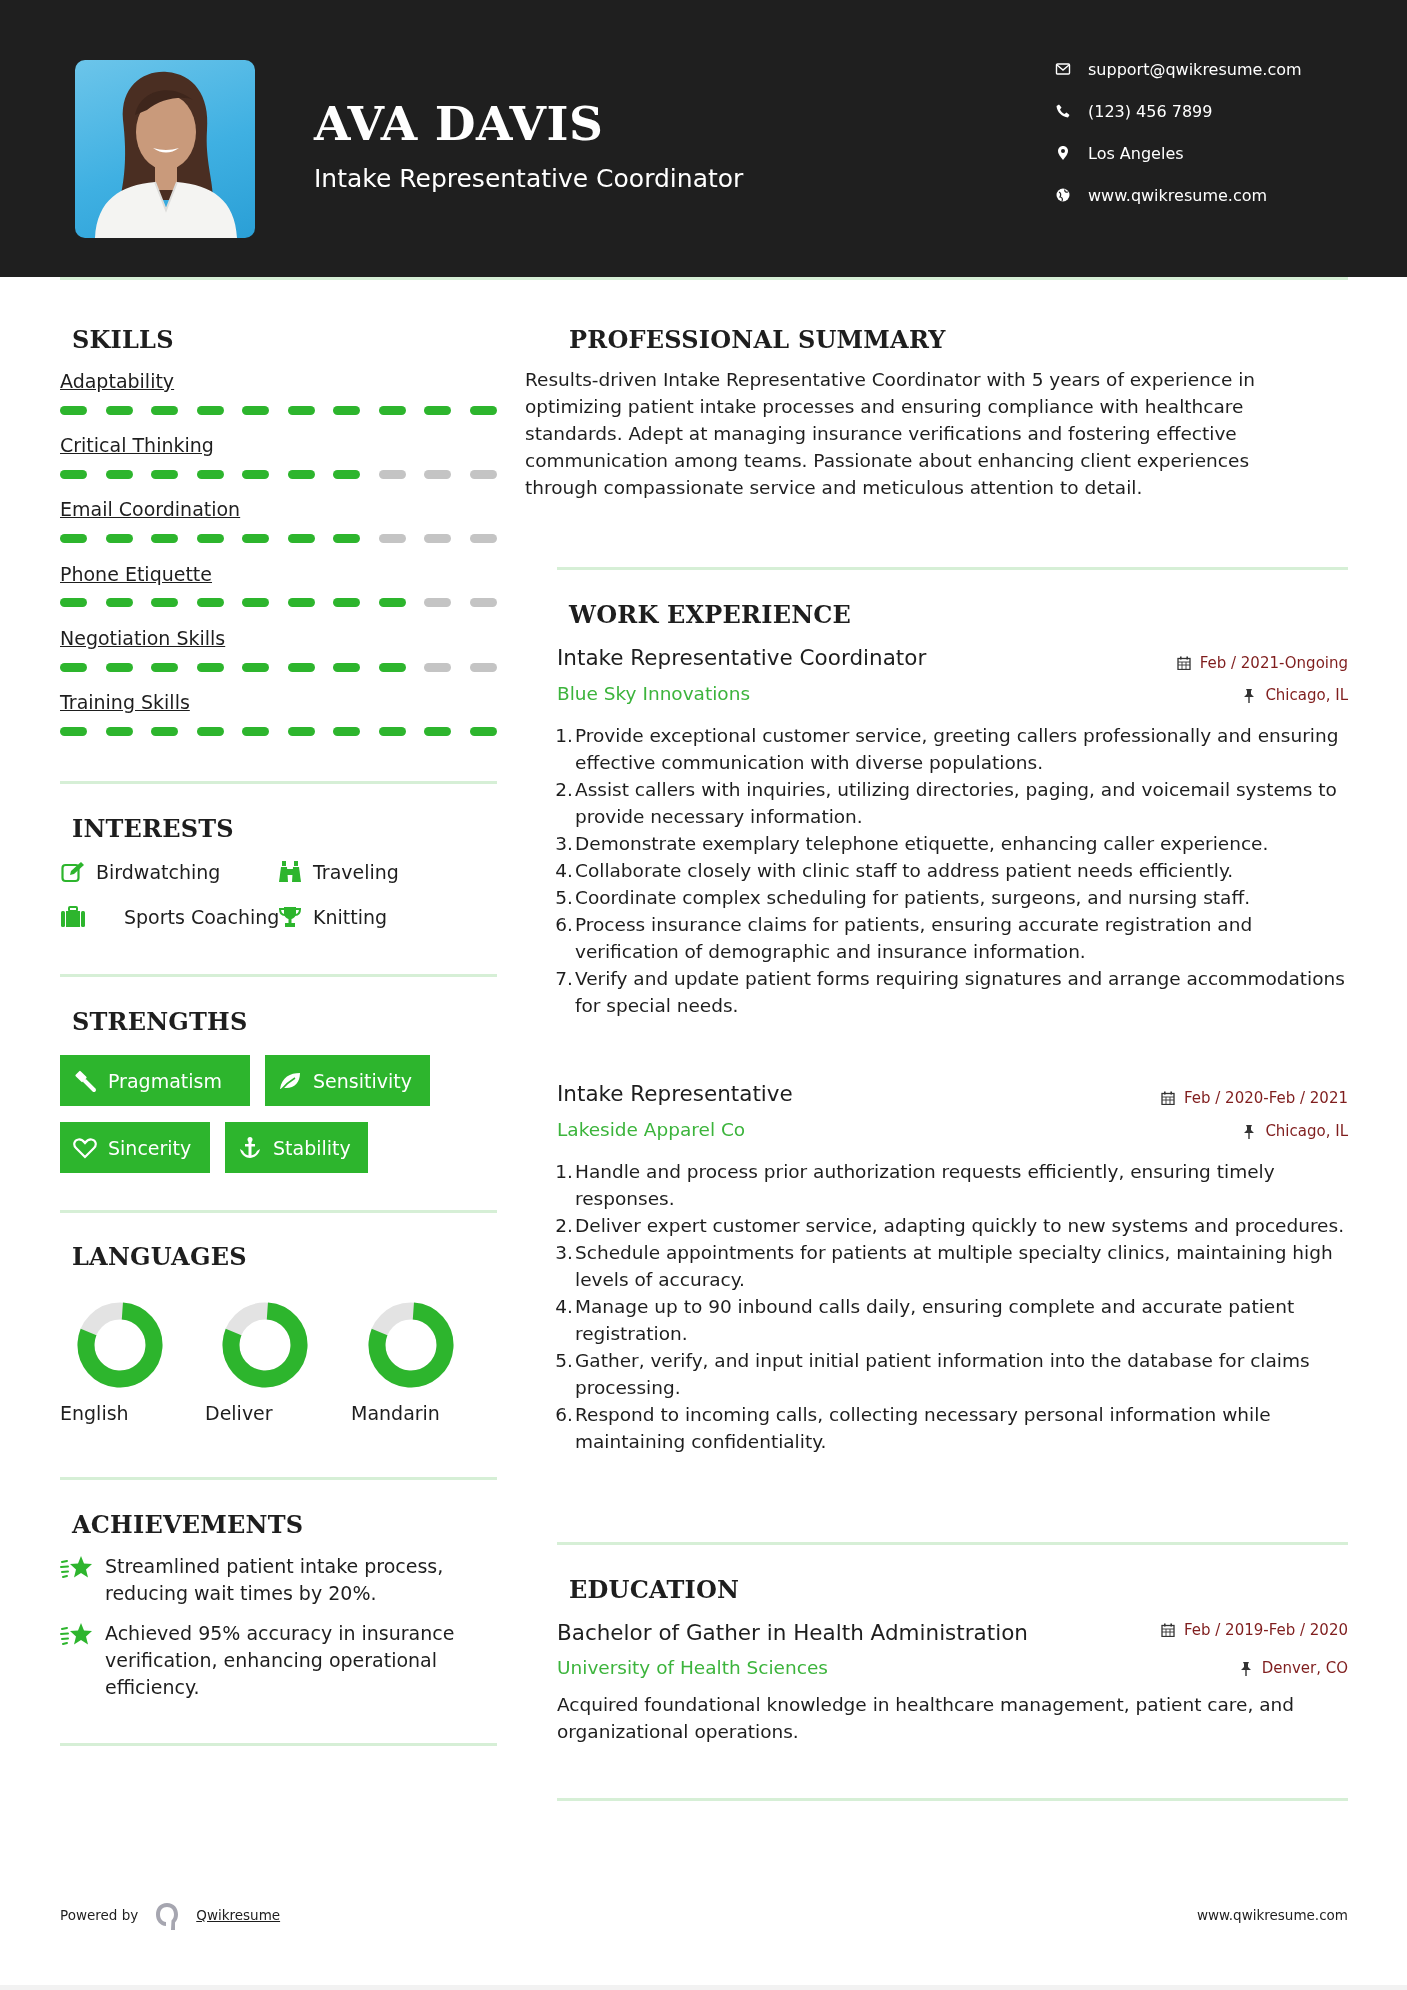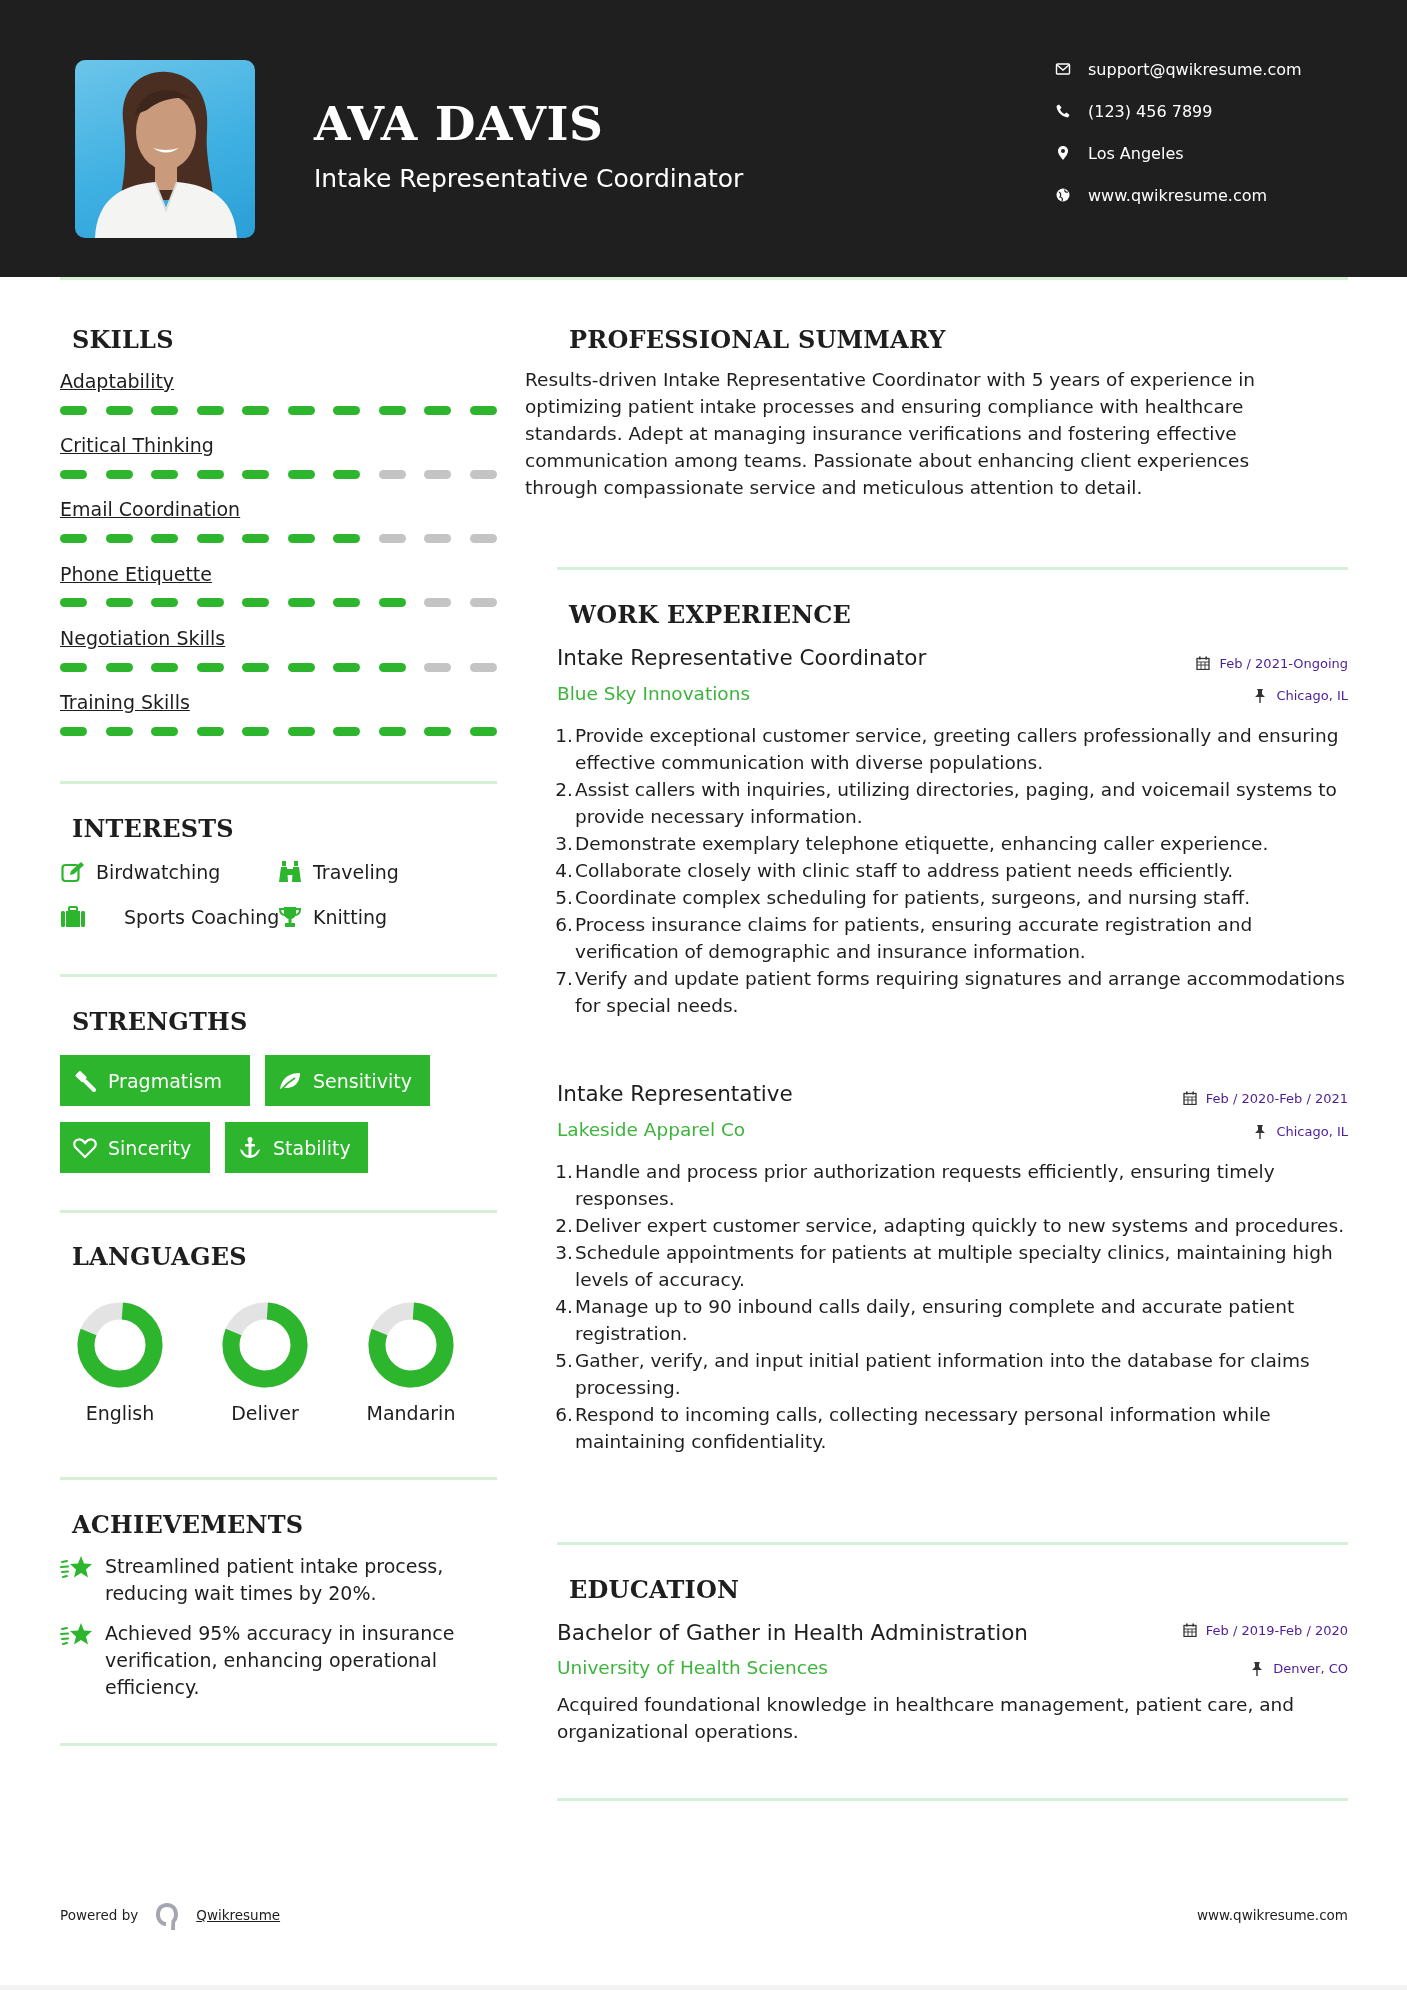--- a/index.html
+++ b/index.html
@@ -28,33 +28,33 @@
   .skill-bar { position: absolute; left: 60px; width: 437px; height: 10px; }
   .dash { position: absolute; top: 0; width: 27px; height: 9px; border-radius: 5px; background: #2db52d; }
   .dash.off { background: #c4c4c4; }
 
   .interest { position: absolute; display: flex; align-items: center; font-size: 19px; color: #1e1e1e; white-space: nowrap; line-height: 1; }
   .interest .ic { width: 26px; height: 24px; margin-right: 10px; display: flex; align-items: center; justify-content: center; }
 
   .badge { position: absolute; height: 51px; background: #2db52d; color: #ffffff; display: flex; align-items: center; padding: 0 12px; font-size: 19px; white-space: nowrap; }
   .badge .ic { width: 26px; height: 24px; margin-right: 10px; display: flex; align-items: center; justify-content: center; }
 
-  .lang { position: absolute; width: 120px; text-align: center; }
+  .lang { position: absolute; width: 120px; }
   .lang svg { display: block; margin: 0 auto; }
   .lang-label { display: block; margin-top: 14px; font-size: 19px; color: #1e1e1e; }
 
   .ach { position: absolute; left: 60px; width: 440px; display: flex; }
   .ach .ic { width: 34px; height: 30px; margin-right: 11px; flex-shrink: 0; }
   .ach-text { font-size: 19px; line-height: 27px; color: #1e1e1e; }
 
   .summary { position: absolute; left: 525px; top: 366px; width: 800px; font-size: 18.5px; line-height: 27px; color: #1e1e1e; }
 
   .job-title { position: absolute; left: 557px; font-size: 21.5px; color: #1e1e1e; white-space: nowrap; line-height: 1; }
   .company { position: absolute; left: 557px; font-size: 18.5px; color: #3cb43c; white-space: nowrap; line-height: 1; }
-  .meta { position: absolute; right: 59px; font-size: 13px; color: #4c1d95; display: flex; align-items: center; white-space: nowrap; line-height: 1; }
+  .meta { position: absolute; right: 59px; font-size: 15px; color: #7f1d1d; display: flex; align-items: center; white-space: nowrap; line-height: 1; }
   .meta .ic { width: 16px; height: 16px; margin-right: 8px; display: flex; align-items: center; justify-content: center; }
   .duties { position: absolute; left: 557px; width: 795px; list-style: none; }
   .duties li { position: relative; padding-left: 18px; font-size: 18.5px; line-height: 27px; color: #1e1e1e; }
   .duties li .num { position: absolute; left: -6px; top: 0; width: 22px; text-align: right; }
   .edu-desc { position: absolute; left: 557px; width: 795px; font-size: 18.5px; line-height: 27px; color: #1e1e1e; }
 
   .footer-left { position: absolute; left: 60px; top: 1900px; display: flex; align-items: center; font-size: 13.5px; color: #1e1e1e; white-space: nowrap; }
   .footer-left .logo { margin: 0 14px 0 14px; width: 30px; height: 30px; }
   .footer-left a { color: #1e1e1e; text-decoration: underline; }
   .footer-right { position: absolute; right: 59px; top: 1907px; font-size: 13.5px; color: #1e1e1e; }

